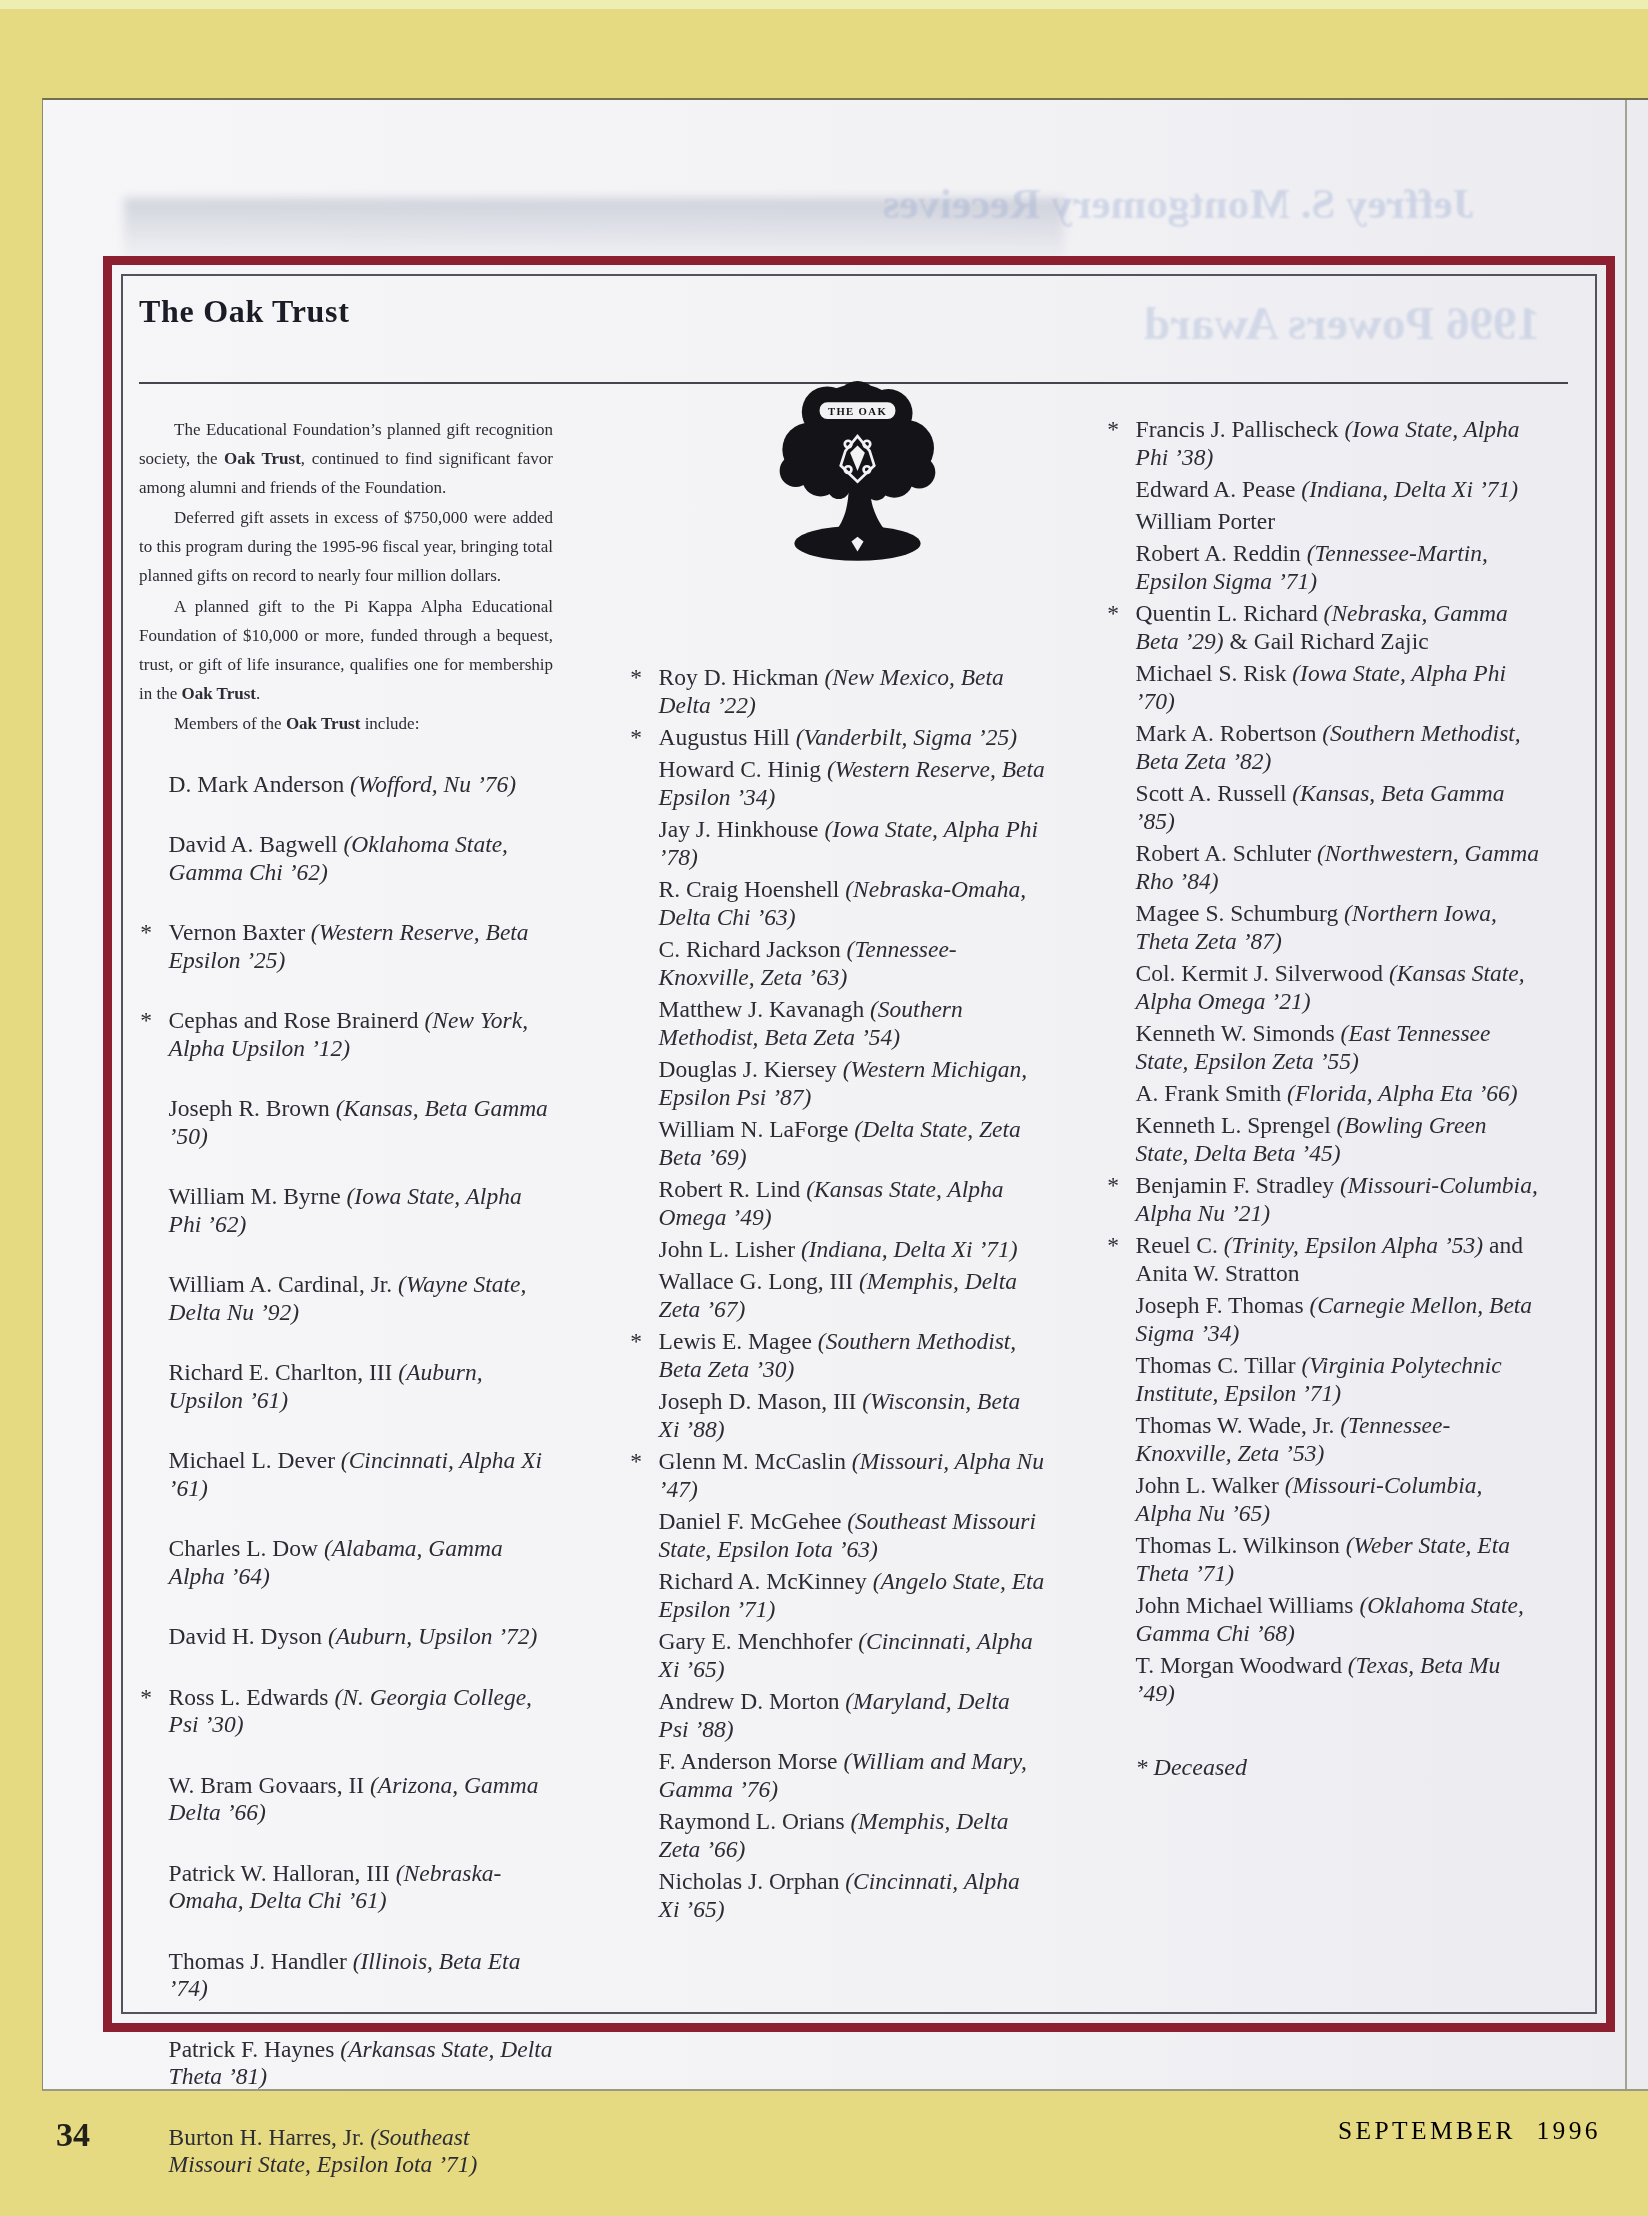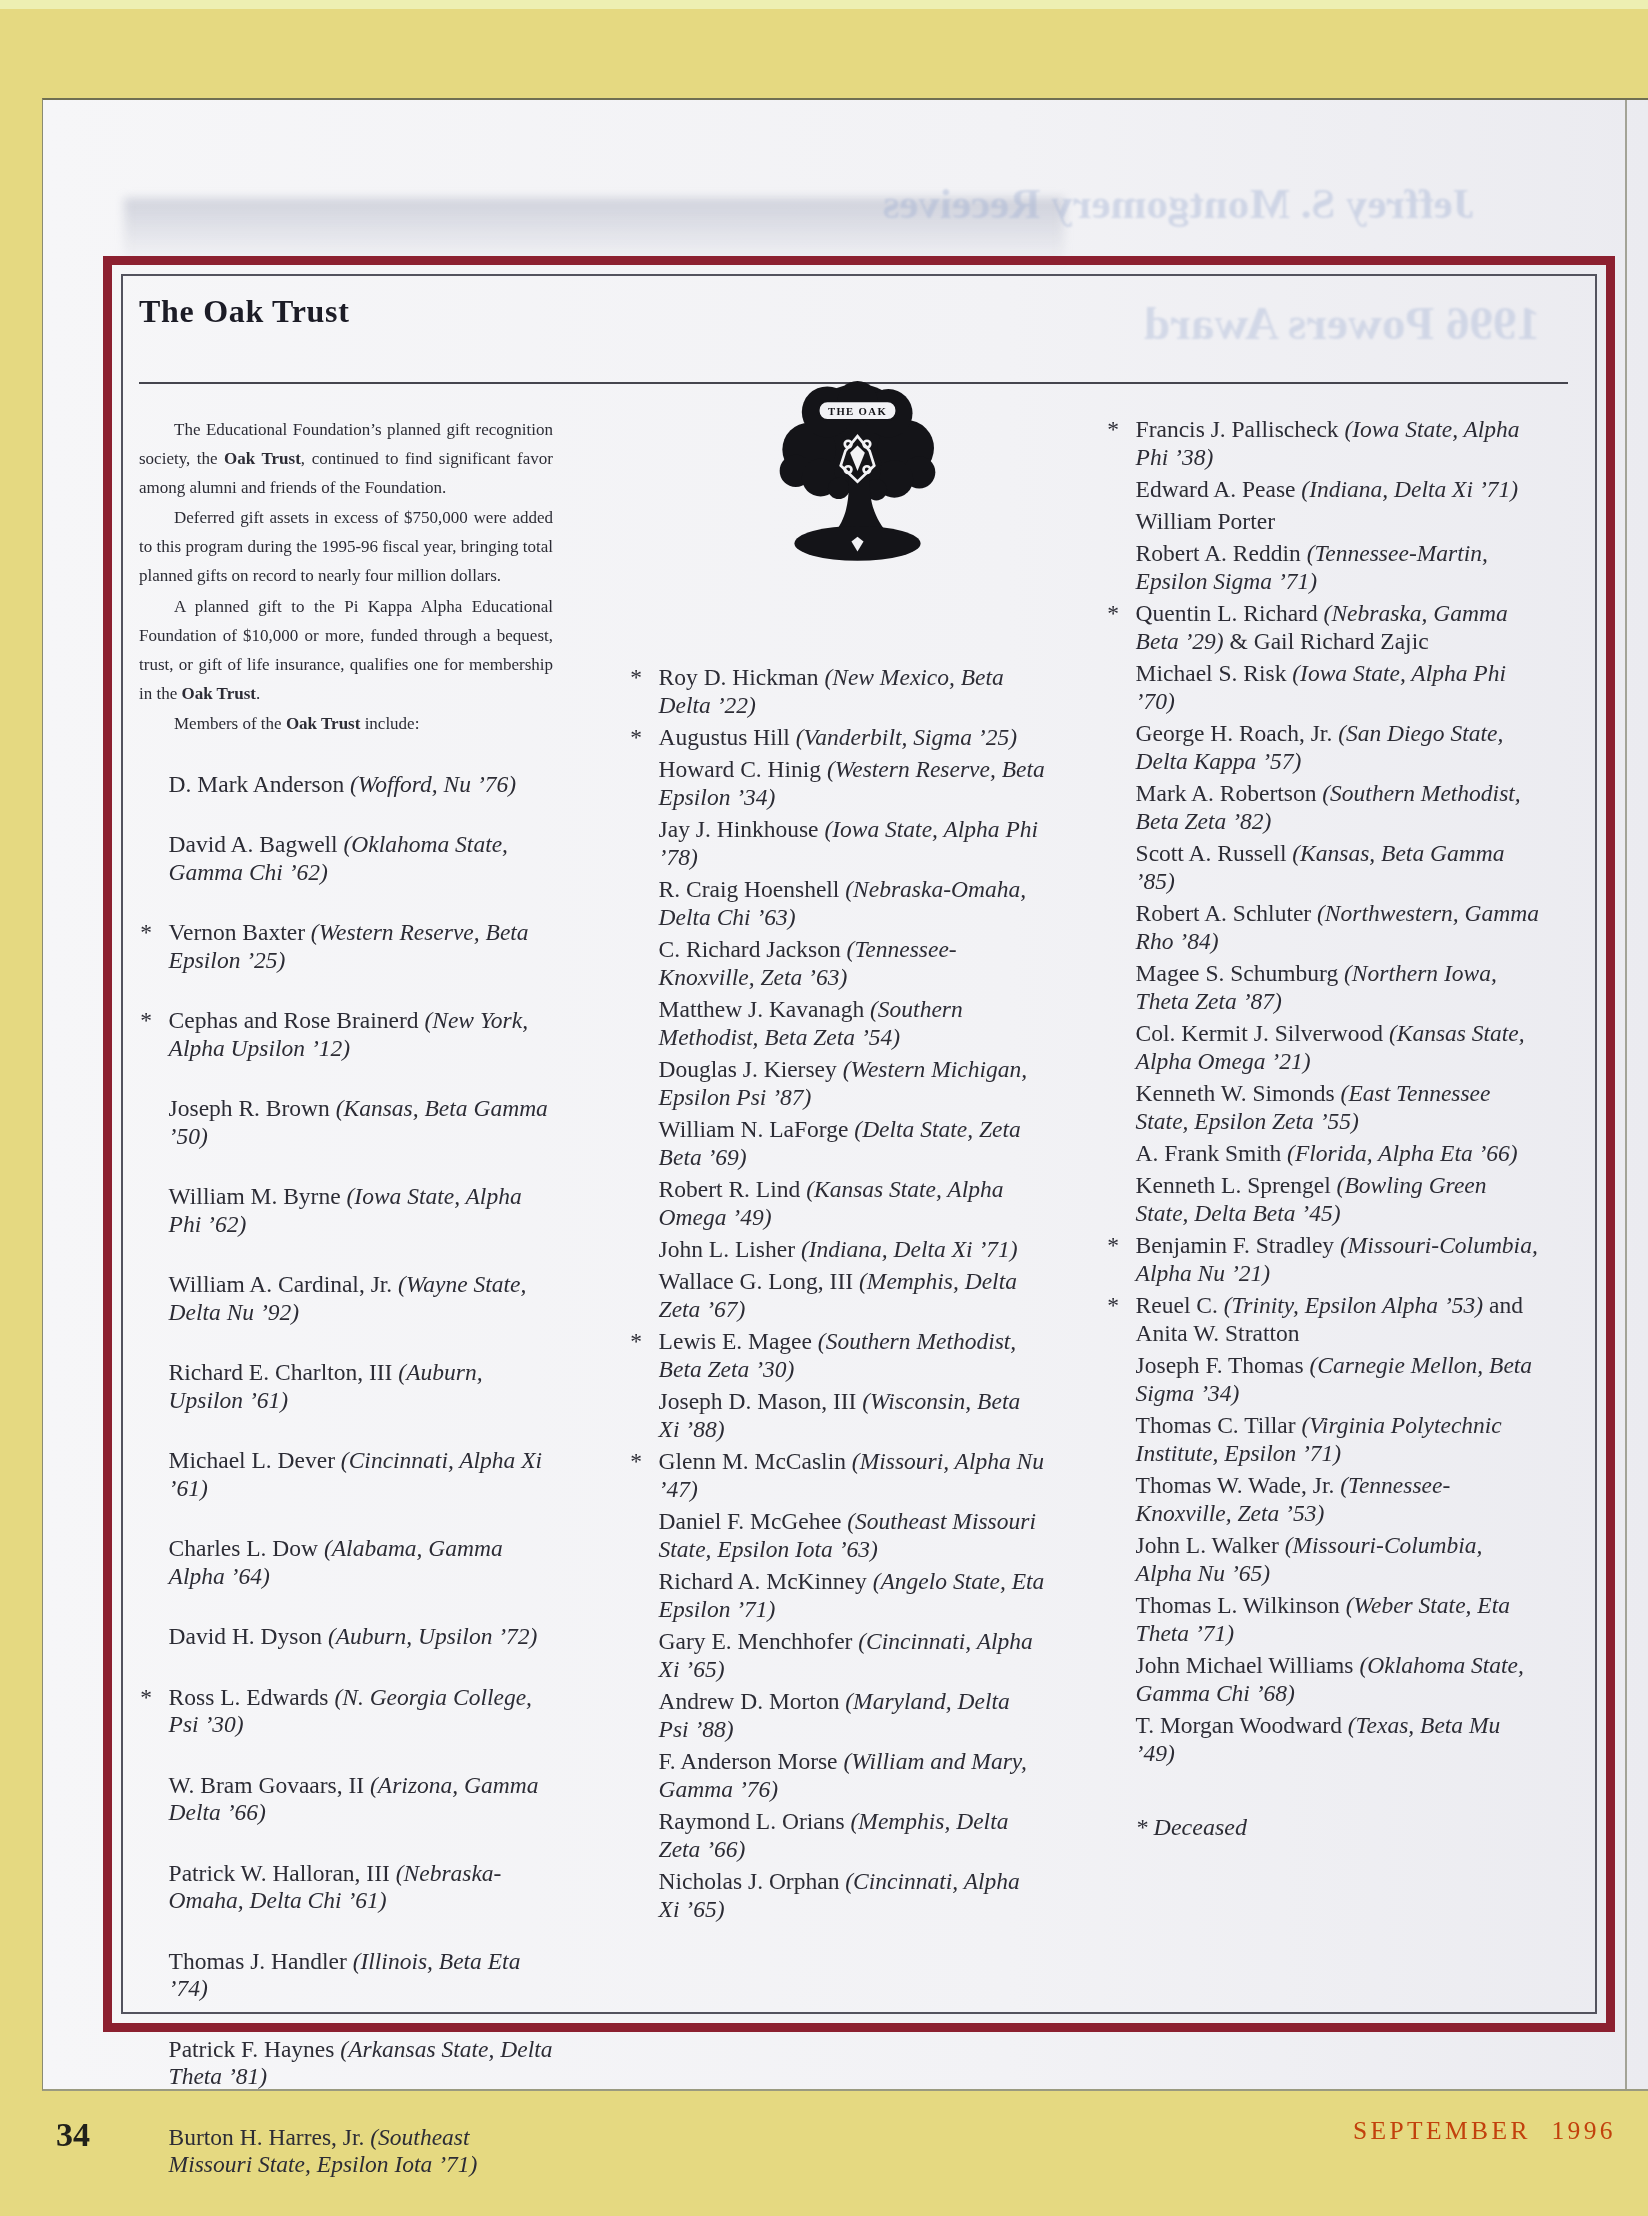--- a/index.html
+++ b/index.html
@@ -57,22 +57,22 @@
   .col1 .entry{margin-bottom:3.4px;margin-top:33px;}
   .marker{position:absolute;left:1.3px;top:0;}
   .minfo{font-style:italic;}
   .deceased{
     font-style:italic;margin-top:47px;padding-left:29.6px;
     font-size:24px;color:#2c2c35;
   }
   .tree{position:absolute;left:712px;top:277px;width:205px;height:208px;}
   .folio{position:absolute;left:56px;top:2116px;font-size:34px;font-weight:bold;color:#21211a;}
   .issue{
-    position:absolute;right:32px;top:2116px;
-    font-size:25.5px;color:#c2410c;letter-spacing:3.4px;word-spacing:10.7px;margin-left:29px;
+    position:absolute;right:47px;top:2116px;
+    font-size:25.5px;color:#000000;letter-spacing:3.4px;word-spacing:10.7px;margin-left:29px;
   }
 </style>
 </head>
 <body>
 
 <div class="top-strip"></div>
 
 <div class="page">
   <div class="smudge"></div>
   <div class="ghost ghost1">Jeffrey S. Montgomery Receives</div>
@@ -174,21 +174,20 @@
   </div>
 
   <div class="col col3">
     <div class="member-list">
         <div class="entry"><span class="marker">*</span><span class="mname">Francis J. Pallischeck</span><span class="minfo">&nbsp;(Iowa State, Alpha Phi ’38)</span></div>
         <div class="entry"><span class="mname">Edward A. Pease</span><span class="minfo">&nbsp;(Indiana, Delta Xi ’71)</span></div>
         <div class="entry"><span class="mname">William Porter</span></div>
         <div class="entry"><span class="mname">Robert A. Reddin</span><span class="minfo">&nbsp;(Tennessee-Martin, Epsilon Sigma ’71)</span></div>
         <div class="entry"><span class="marker">*</span><span class="mname">Quentin L. Richard</span><span class="minfo">&nbsp;(Nebraska, Gamma Beta ’29)</span><span class="msuffix"> &amp; Gail Richard Zajic</span></div>
         <div class="entry"><span class="mname">Michael S. Risk</span><span class="minfo">&nbsp;(Iowa State, Alpha Phi ’70)</span></div>
-        <div class="entry"><span class="mname">George H. Roach, Jr.</span><span class="minfo">&nbsp;(San Diego State, Delta Kappa ’57)</span></div>
         <div class="entry"><span class="mname">Mark A. Robertson</span><span class="minfo">&nbsp;(Southern Methodist, Beta Zeta ’82)</span></div>
         <div class="entry"><span class="mname">Scott A. Russell</span><span class="minfo">&nbsp;(Kansas, Beta Gamma ’85)</span></div>
         <div class="entry"><span class="mname">Robert A. Schluter</span><span class="minfo">&nbsp;(Northwestern, Gamma Rho ’84)</span></div>
         <div class="entry"><span class="mname">Magee S. Schumburg</span><span class="minfo">&nbsp;(Northern Iowa, Theta Zeta ’87)</span></div>
         <div class="entry"><span class="mname">Col. Kermit J. Silverwood</span><span class="minfo">&nbsp;(Kansas State, Alpha Omega ’21)</span></div>
         <div class="entry"><span class="mname">Kenneth W. Simonds</span><span class="minfo">&nbsp;(East Tennessee State, Epsilon Zeta ’55)</span></div>
         <div class="entry"><span class="mname">A. Frank Smith</span><span class="minfo">&nbsp;(Florida, Alpha Eta ’66)</span></div>
         <div class="entry"><span class="mname">Kenneth L. Sprengel</span><span class="minfo">&nbsp;(Bowling Green State, Delta Beta ’45)</span></div>
         <div class="entry"><span class="marker">*</span><span class="mname">Benjamin F. Stradley</span><span class="minfo">&nbsp;(Missouri-Columbia, Alpha Nu ’21)</span></div>
         <div class="entry"><span class="marker">*</span><span class="mname">Reuel C.</span><span class="minfo">&nbsp;(Trinity, Epsilon Alpha ’53)</span><span class="msuffix"> and Anita W. Stratton</span></div>

